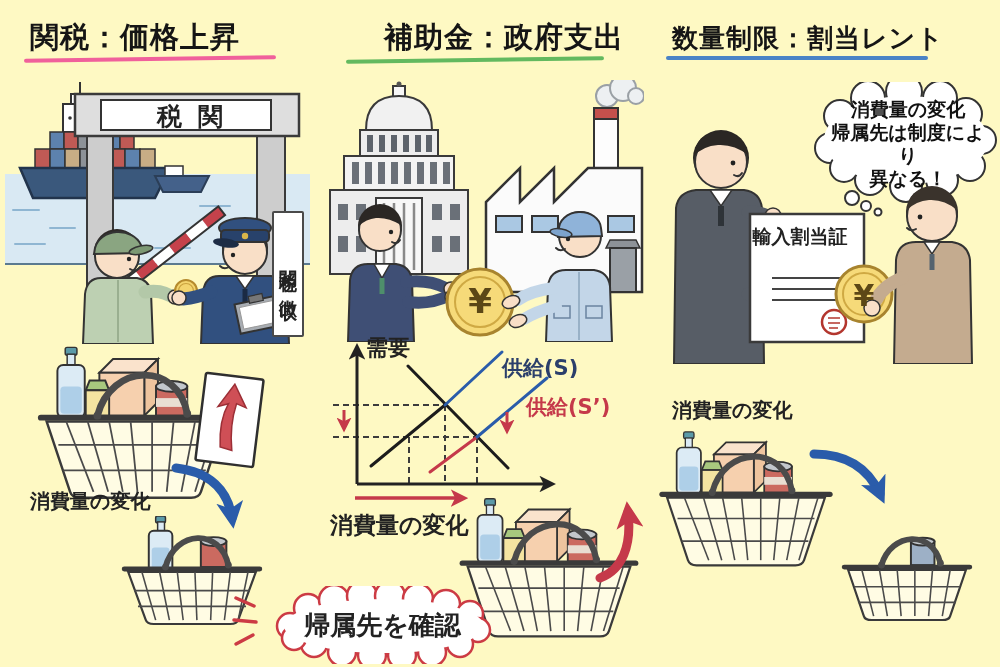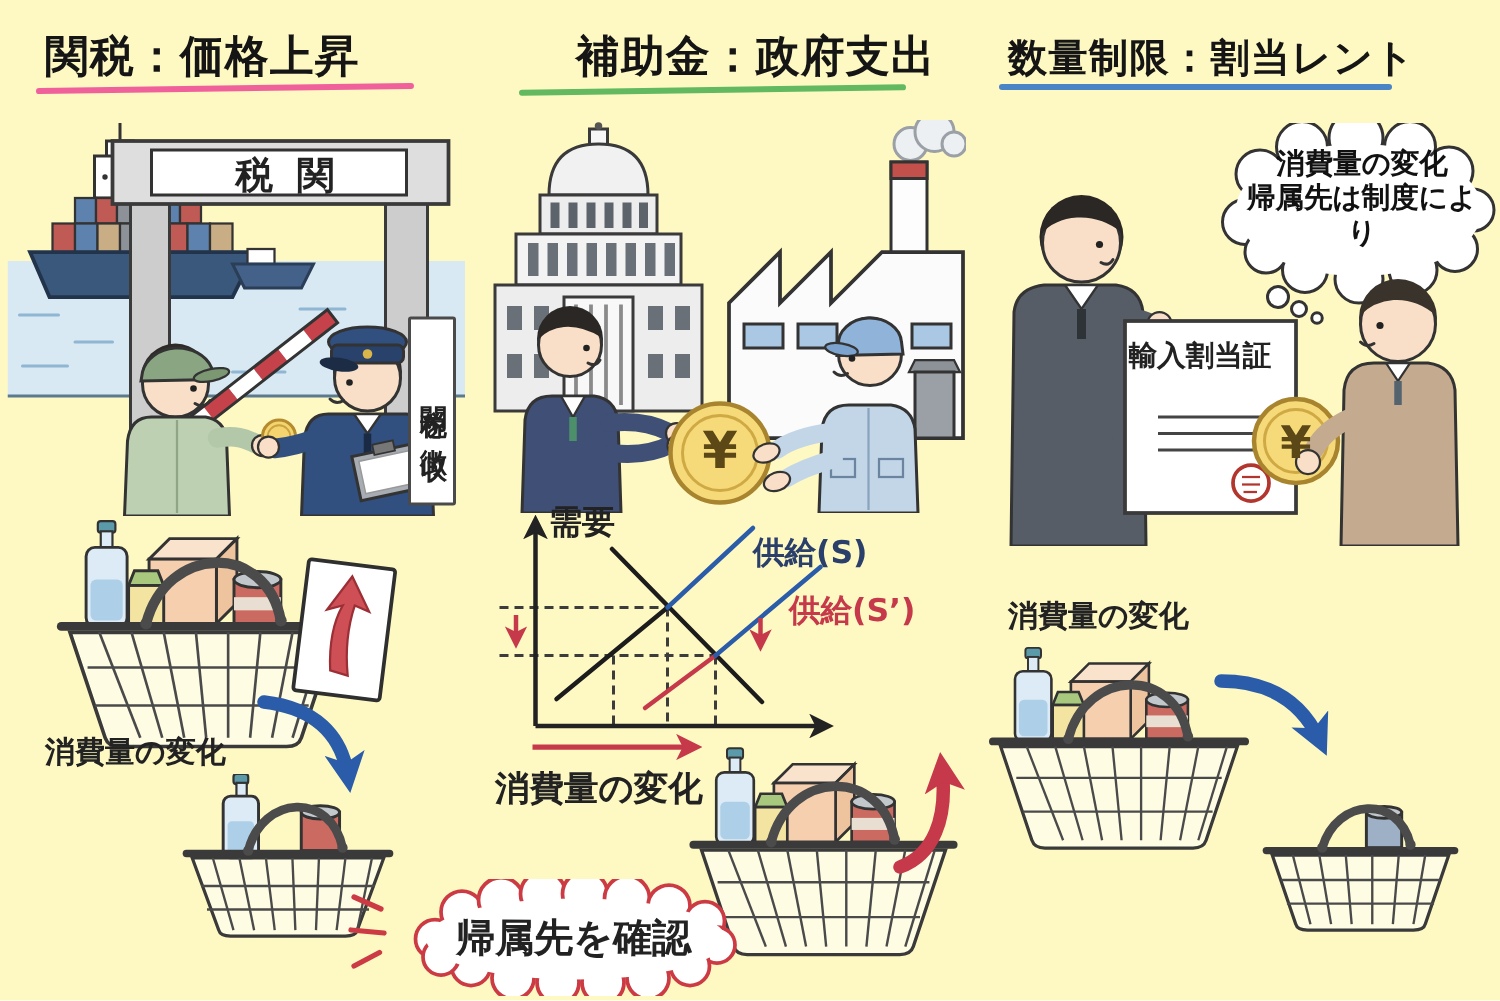--- a/index.html
+++ b/index.html
@@ -301,20 +301,21 @@
       <path d="M246,282 L248,178 Q250,160 268,160 L304,160 Q320,162 322,178 L324,282 Z" fill="#c4ab8f" stroke="#333" stroke-width="2"></path>
       <path d="M276,160 L284,172 L292,160 Z" fill="#fff" stroke="#333" stroke-width="1.5"></path>
       <line x1="284" y1="172" x2="284" y2="188" stroke="#55636f" stroke-width="5"></line>
       <path d="M254,196 C240,202 232,210 228,218" stroke="#c4ab8f" stroke-width="13" fill="none" stroke-linecap="round"></path>
       <circle cx="224" cy="226" r="8" fill="#f9dfc7" stroke="#333" stroke-width="1.5"></circle>
     </g>
   </svg>
   <div class="abs center" style="left:822px;top:98px;width:172px;">
     <div class="bubbletext">消費量の変化</div>
     <div class="bubbletext">帰属先は制度により</div>
+    <div class="bubbletext">異なる！</div>
   </div>
   <div class="abs lbl center" style="left:752px;top:224px;width:96px;font-size:19px;">輸入割当証</div>
   <div class="abs coin-sym" style="left:851px;top:278px;width:26px;font-size:30px;">¥</div>
 
   <svg class="abs" style="left:325px;top:332px;" width="292" height="176" viewBox="0 0 292 176">
     <defs>
       <marker id="ah-k" viewBox="0 0 10 10" refX="7" refY="5" markerWidth="5.5" markerHeight="5.5" orient="auto">
         <path d="M0,0 L10,5 L0,10 L2.5,5 Z" fill="#222"></path>
         </marker>
       <marker id="ah-r" viewBox="0 0 10 10" refX="7" refY="5" markerWidth="5" markerHeight="5" orient="auto">

